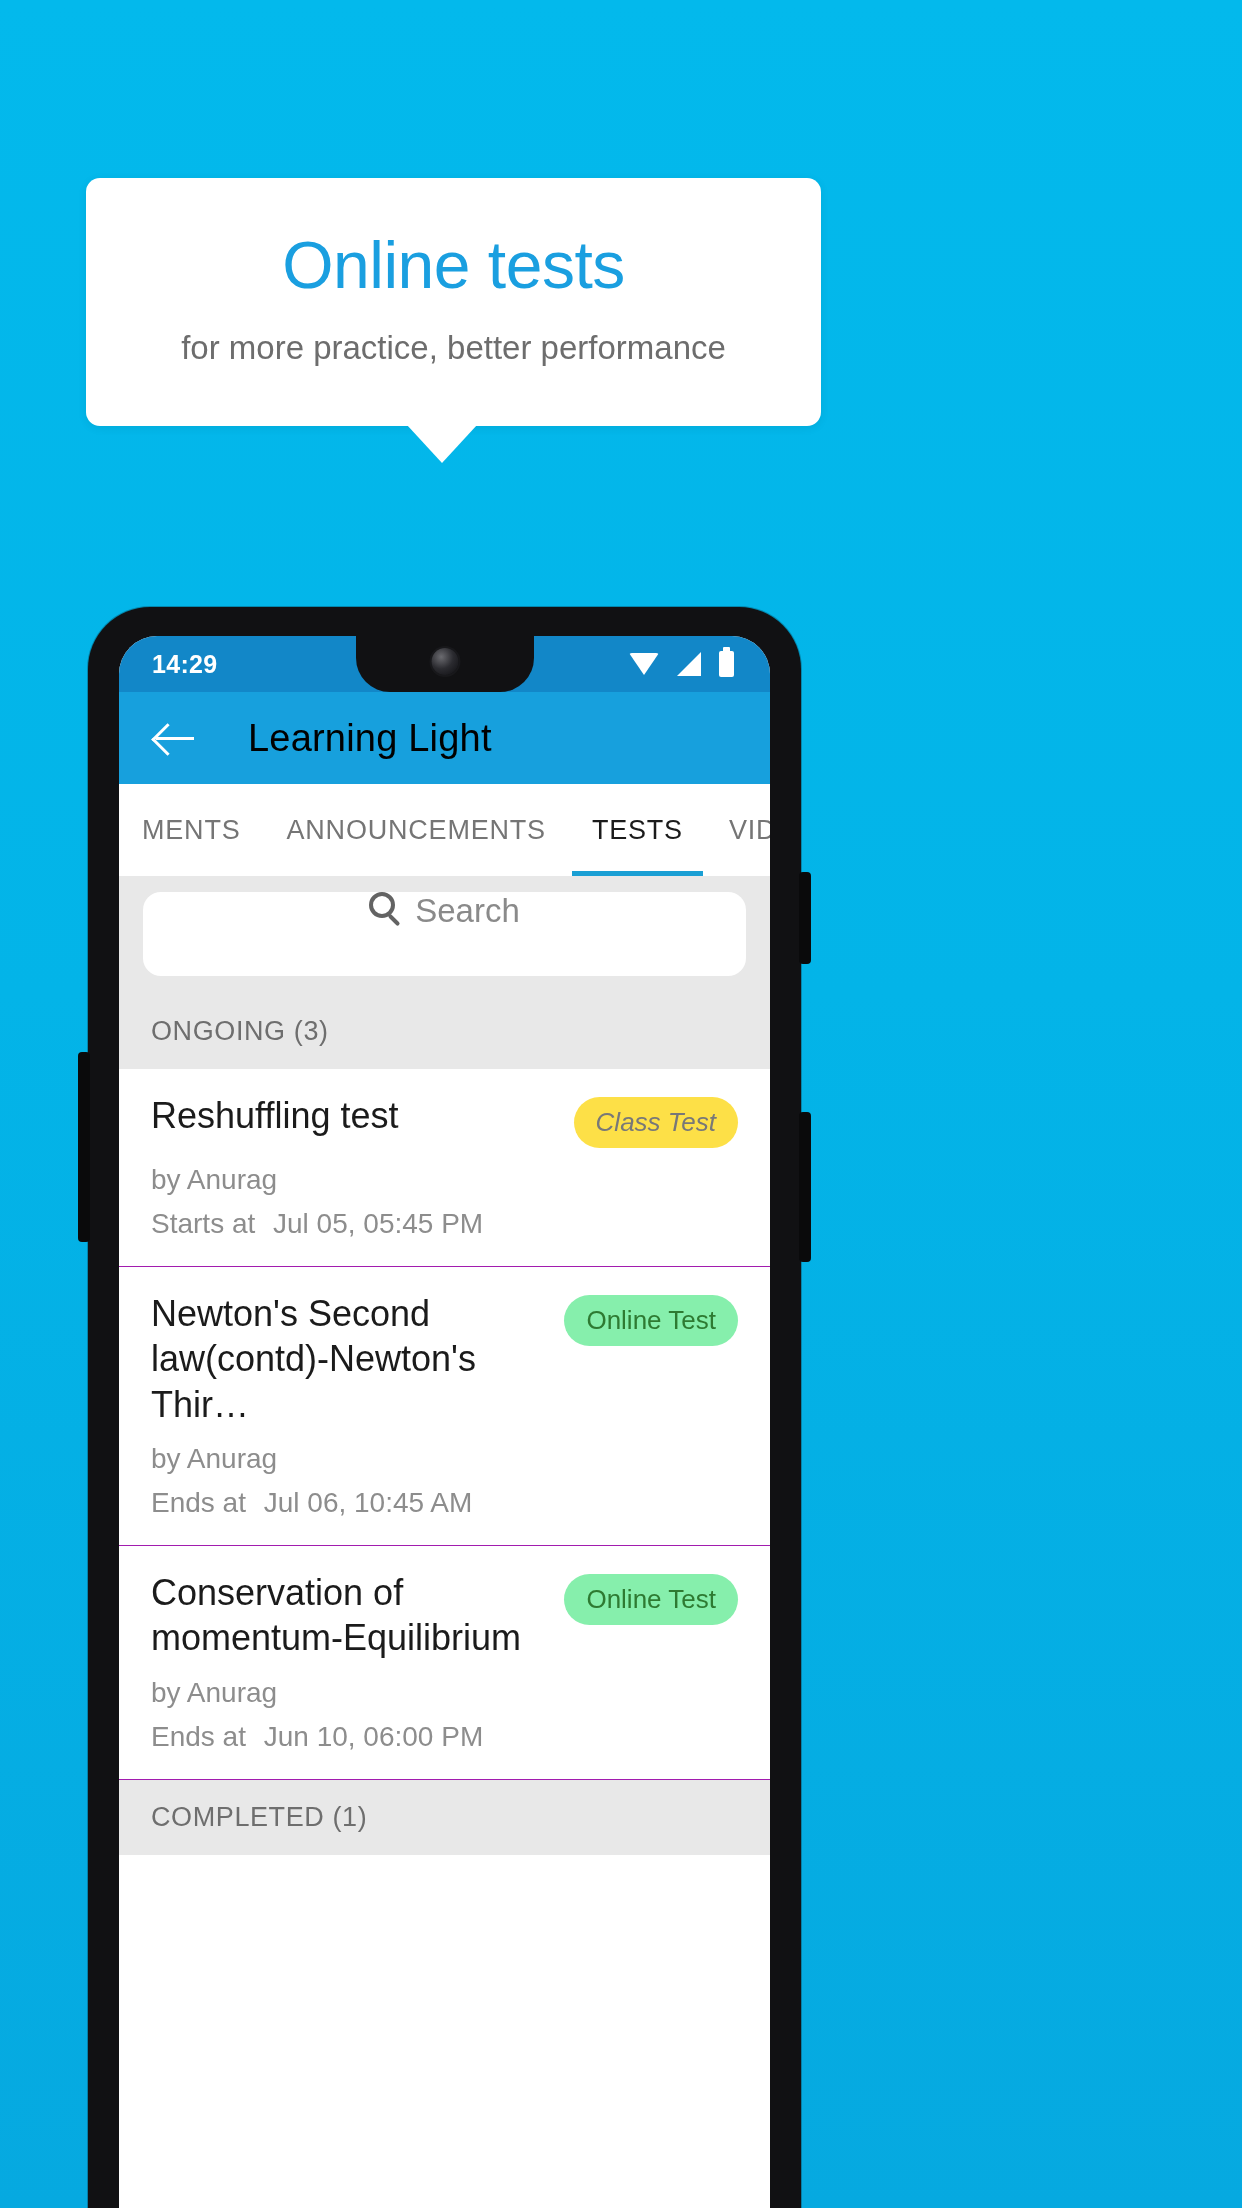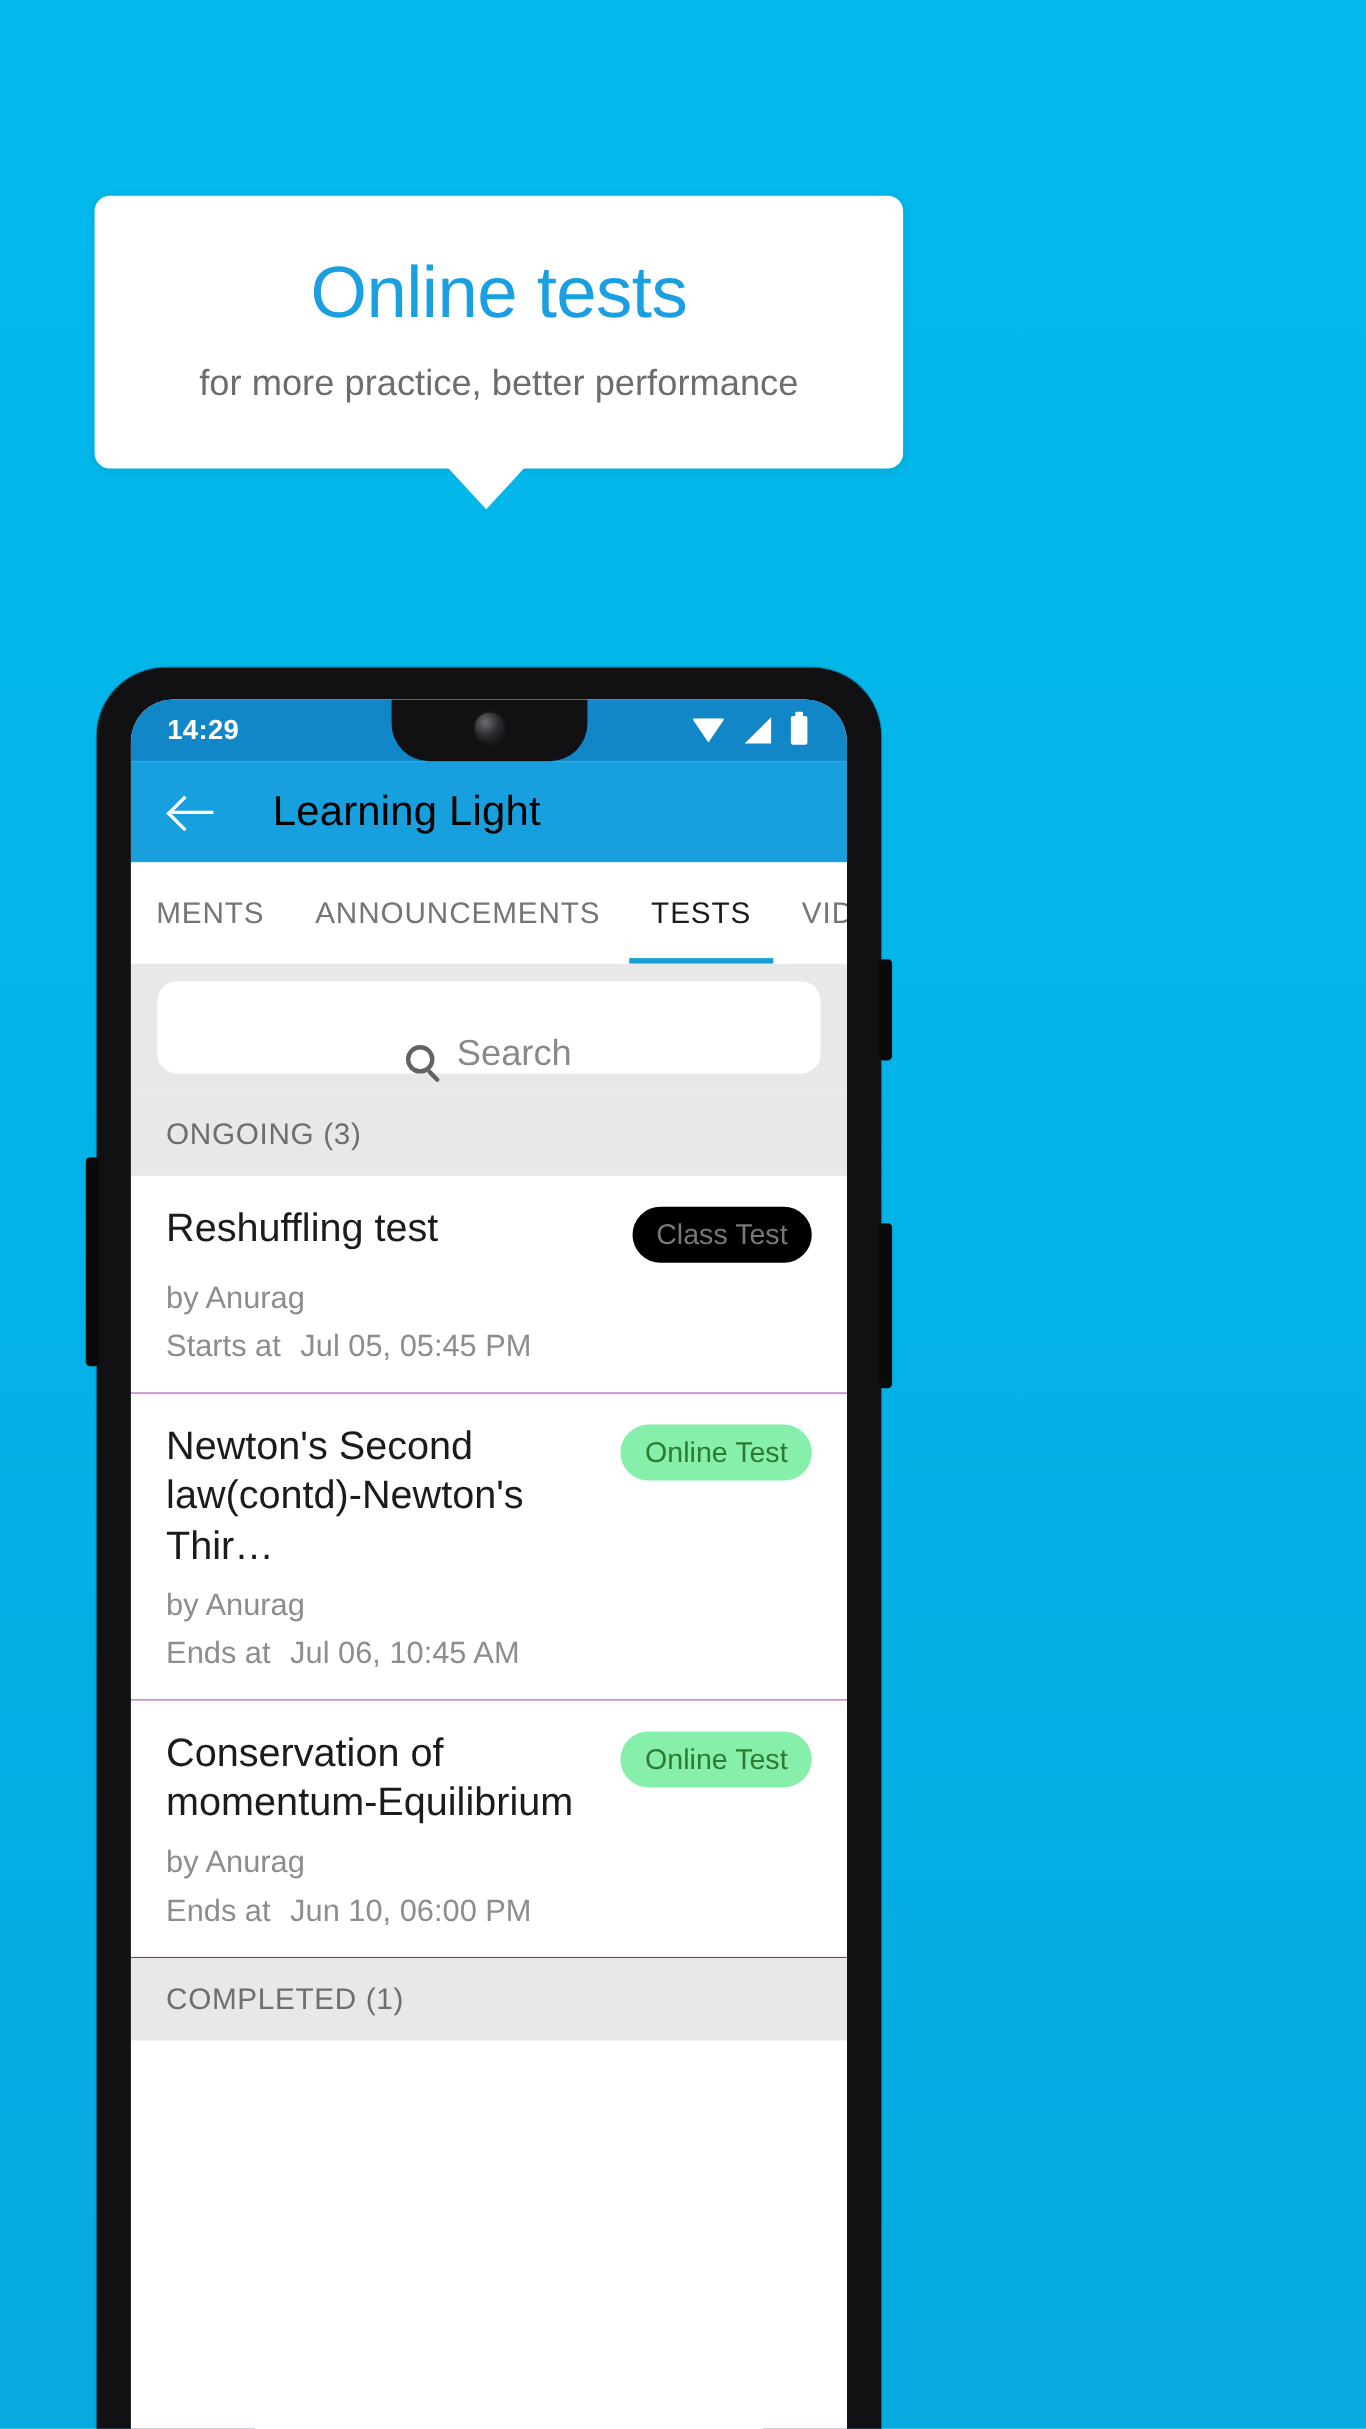--- a/index.html
+++ b/index.html
@@ -125,21 +125,21 @@
   .tab.active { color:#1b1b1b; }
   .tab.active::after {
     content:""; position:absolute; left:3px; right:3px; bottom:0;
     height:5px; background:#1a9fd4;
   }
 
   
   #search-zone { background:#e8e8e8; padding:16px 24px 18px 24px; }
   #searchbar {
     height:84px; background:#ffffff; border-radius:18px;
-    display:flex; align-items:flex-end; justify-content:center; gap:20px;
+    display:flex; align-items:flex-start; justify-content:center; gap:20px;
   }
   .mag {
     width:26px; height:26px; border:4px solid #636363; border-radius:50%;
     position:relative; flex:none;
   }
   .mag::after {
     content:""; position:absolute; right:-10px; bottom:-8px; width:14px; height:4px;
     background:#636363; transform:rotate(45deg); border-radius:2px;
   }
   #search-placeholder { color:#8a8a8a; font-size:33px; }
@@ -155,21 +155,21 @@
   }
   .row-top { display:flex; align-items:flex-start; justify-content:space-between; gap:18px; }
   .test-title {
     font-size:36px; color:#1b1b1b; line-height:1.26; font-weight:400;
     max-width:430px;
   }
   .badge {
     flex:none; border-radius:26px; padding:10px 22px; font-size:26px;
     white-space:nowrap; margin-top:4px;
   }
-  .badge.gray  { background:#000000; color:#787878; }
+  .badge.gray  { background:#fde047; color:#787878;font-style:italic; }
   .badge.green { background:#86efac; color:#2e7a32; }
   .test-author { font-size:28px; color:#8d8d8d; margin-top:16px; }
   .test-time   { font-size:28px; color:#8d8d8d; margin-top:12px; }
   .test-time .lbl { margin-right:10px; }
 </style>
 </head>
 <body>
 
 <div id="callout">
   <div id="callout-title">Online tests</div>

